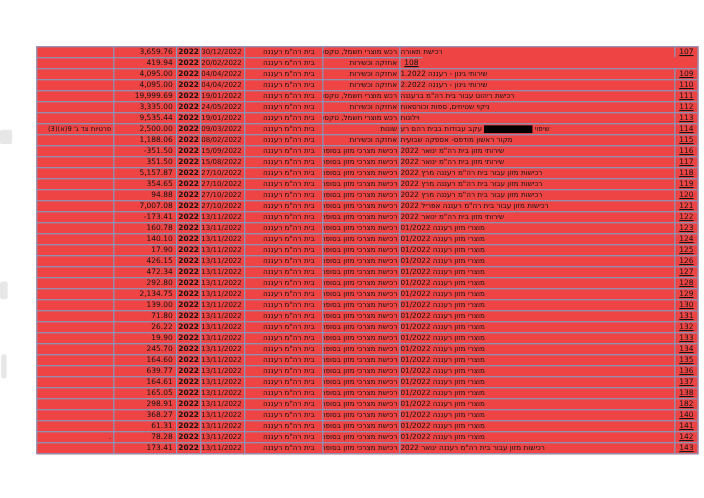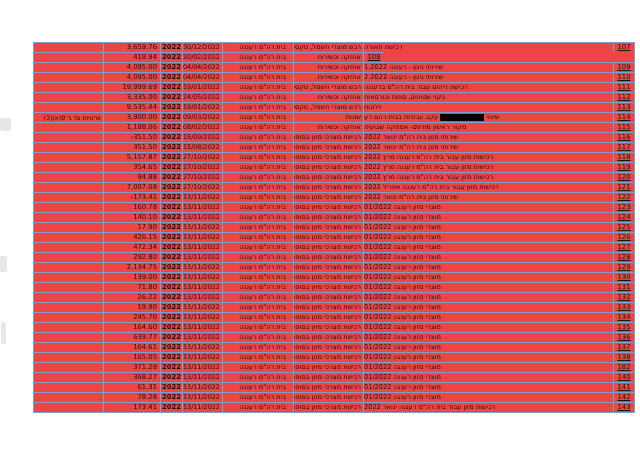--- a/index.html
+++ b/index.html
@@ -108,21 +108,21 @@
         <div class="td c-amount">9,535.44</div>
         <div class="td c-year">2022</div>
         <div class="td c-date">19/01/2022</div>
         <div class="td c-loc">בית רה"מ רעננה</div>
         <div class="td c-cat">רכש מוצרי חשמל, טקסטיל ו</div>
         <div class="td c-desc">וילונות</div>
         <div class="td c-num">113</div>
       </div>
       <div class="tr">
         <div class="td c-note">פרטיות צד ג' 9(א)(3)</div>
-        <div class="td c-amount">3,900.00</div>
+        <div class="td c-amount">2,500.00</div>
         <div class="td c-year">2022</div>
         <div class="td c-date">09/03/2022</div>
         <div class="td c-loc">בית רה"מ רעננה</div>
         <div class="td c-cat">שונות</div>
         <div class="td c-desc"><span>שיפוי</span><span class="redaction-box"></span><span>עקב עבודות בבית רהם רע</span></div>
         <div class="td c-num">114</div>
       </div>
       <div class="tr">
         <div class="td c-note"></div>
         <div class="td c-amount">1,188.06</div>
@@ -358,21 +358,21 @@
         <div class="td c-amount">165.05</div>
         <div class="td c-year">2022</div>
         <div class="td c-date">13/11/2022</div>
         <div class="td c-loc">בית רה"מ רעננה</div>
         <div class="td c-cat">רכישת מצרכי מזון בסופרים</div>
         <div class="td c-desc">מוצרי מזון רעננה 01/2022</div>
         <div class="td c-num">138</div>
       </div>
       <div class="tr">
         <div class="td c-note"></div>
-        <div class="td c-amount">371.29</div>
+        <div class="td c-amount">298.91</div>
         <div class="td c-year">2022</div>
         <div class="td c-date">13/11/2022</div>
         <div class="td c-loc">בית רה"מ רעננה</div>
         <div class="td c-cat">רכישת מצרכי מזון בסופרים</div>
         <div class="td c-desc">מוצרי מזון רעננה 01/2022</div>
         <div class="td c-num">182</div>
       </div>
       <div class="tr">
         <div class="td c-note"></div>
         <div class="td c-amount">368.27</div>

